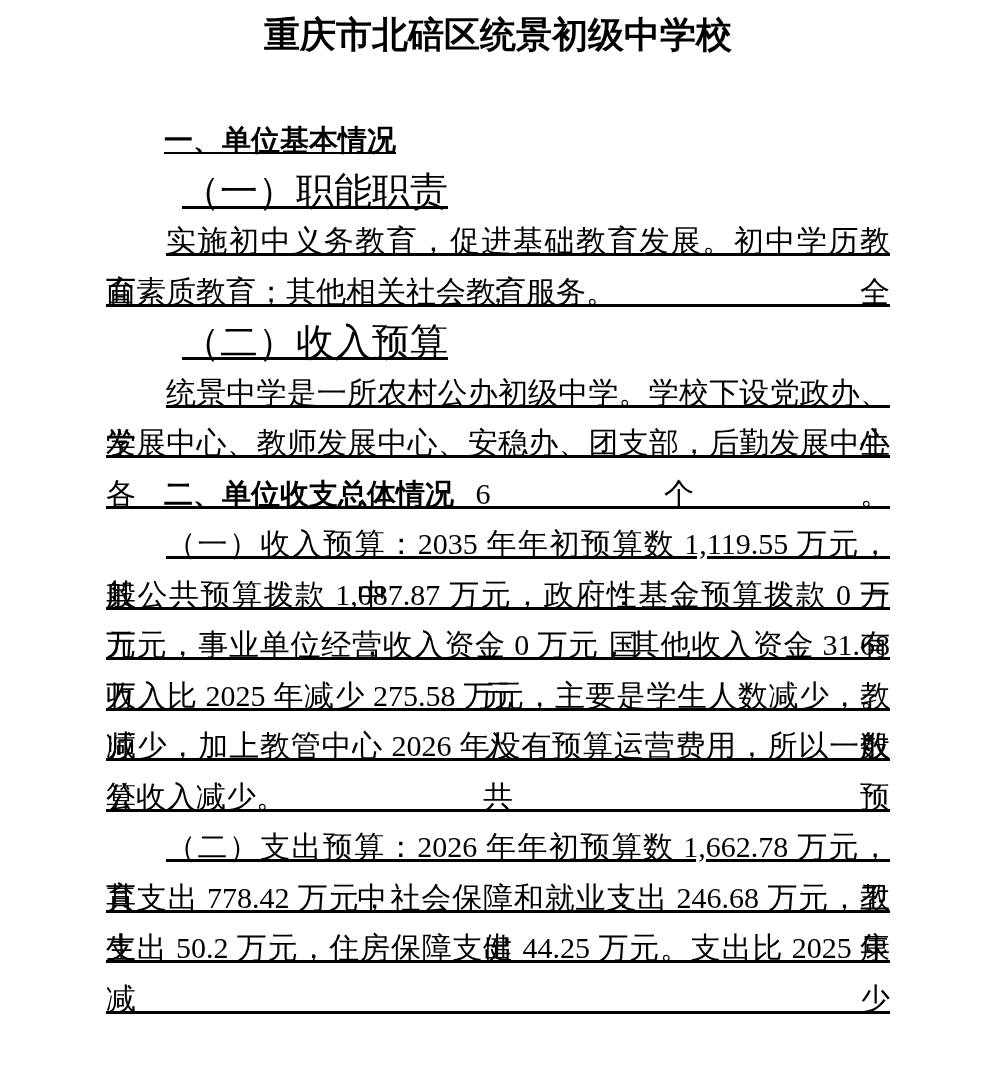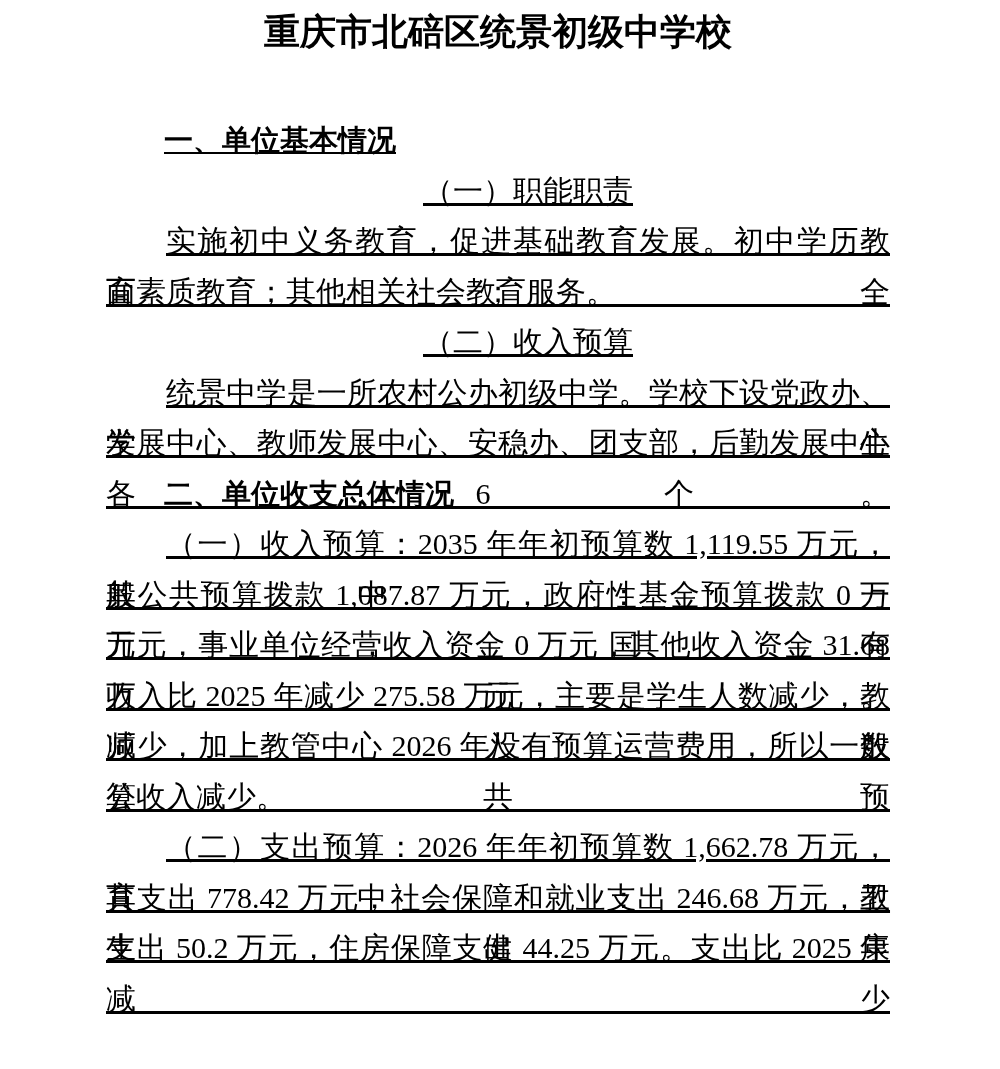--- a/index.html
+++ b/index.html
@@ -14,21 +14,21 @@
     box-sizing: border-box;
     background: #ffffff;
     color: #000000;
     padding: 12px 110px 0 106px;
     overflow: hidden;
   }
   .title-block {
     width: 100%;
   }
   .title-line {
-    font-family: Liberation Mono, monospace;
+    font-family: Liberation Serif, serif;
     font-weight: 700;
     font-size: 36px;
     line-height: 46px;
     text-align: center;
     white-space: nowrap;
   }
   .content {
     margin-top: 57px;
   }
   .block {
@@ -40,22 +40,21 @@
     white-space: nowrap;
     text-align: left;
     text-decoration: underline;
   }
   .block.heading {
     font-family: "Liberation Sans", "DejaVu Sans", sans-serif;
     font-weight: 700;
     font-size: 29px;
   }
   .block.subheading {
-    font-size: 30px;
-    text-align: center;
+    font-size: 38px;
   }
   .block.indent {
     text-indent: 2em;
   }
   .block.j {
     white-space: normal;
     text-align: justify;
     text-align-last: justify;
   }
 </style>

